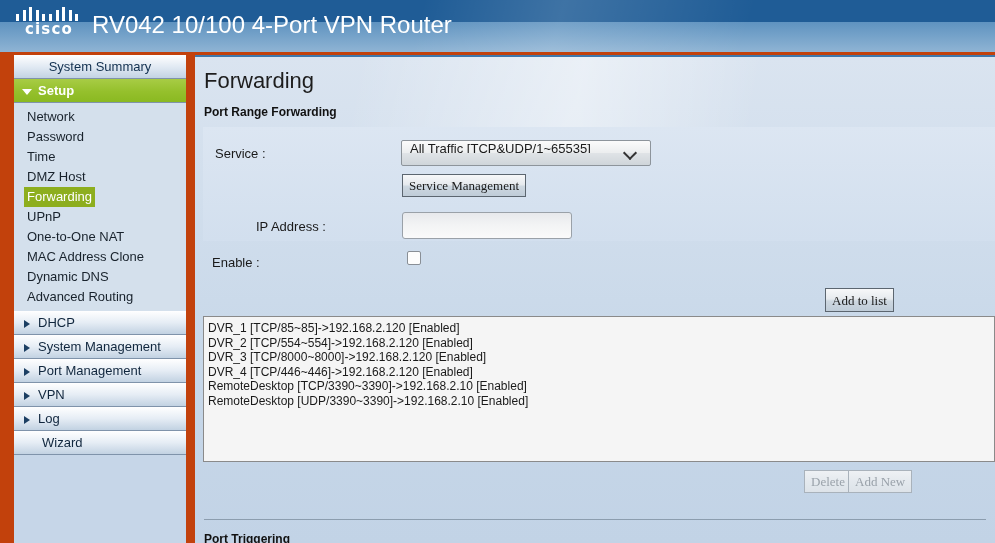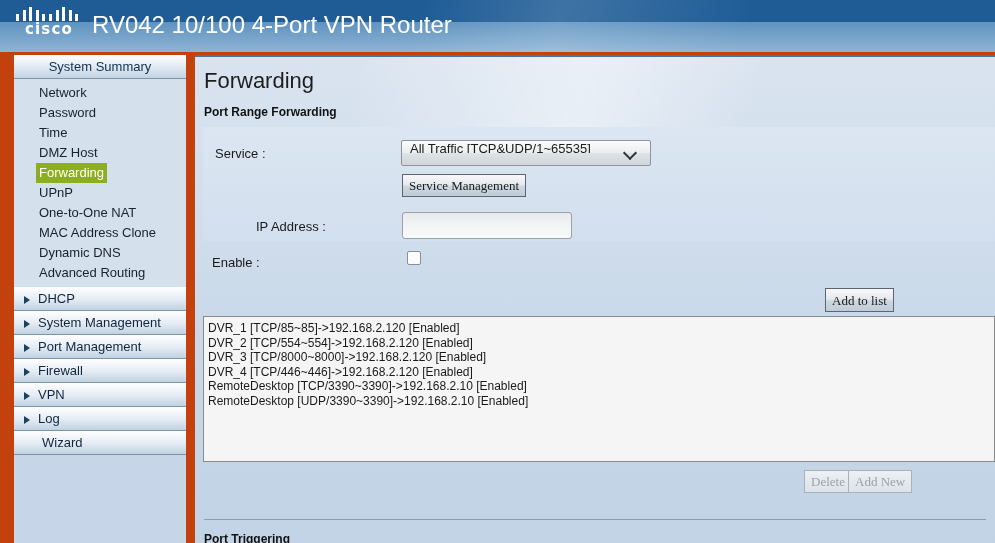--- a/index.html
+++ b/index.html
@@ -92,21 +92,20 @@
   }
   .nav-group.plain { padding-left: 28px; }
   .nav-sub {
     background: #d4e0ec;
     padding: 4px 0 4px 0;
   }
   .nav-item {
     height: 20px; line-height: 20px;
     font-size: 13px; color: #18222c;
     padding-left: 10px;
-    margin-left: 12px;
   }
   .nav-item span.lbl {
     display: inline-block;
     padding: 0 3px;
   }
   .nav-item.selected span.lbl {
     background: #8dae1e;
     color: #ffffff;
   }
   .sidebar-tail {
@@ -262,39 +261,42 @@
           <i style="height: 7px; left: 59.4px;"></i>
         </div>
       <div class="logo-text">cisco</div>
     </div>
     <div class="product-title">RV042  10/100 4-Port VPN Router</div>
   </div>
 
   <div class="sidebar">
     <div class="nav-tab">System Summary</div>
 
+    <div class="nav-group active">
+      <span class="tri down"></span>
+      <span>Setup</span>
+    </div>
 
     <div class="nav-sub" id="setup-items">
         <div class="nav-item"><span class="lbl">Network</span></div>
         <div class="nav-item"><span class="lbl">Password</span></div>
         <div class="nav-item"><span class="lbl">Time</span></div>
         <div class="nav-item"><span class="lbl">DMZ Host</span></div>
         <div class="nav-item selected"><span class="lbl">Forwarding</span></div>
         <div class="nav-item"><span class="lbl">UPnP</span></div>
         <div class="nav-item"><span class="lbl">One-to-One NAT</span></div>
         <div class="nav-item"><span class="lbl">MAC Address Clone</span></div>
         <div class="nav-item"><span class="lbl">Dynamic DNS</span></div>
         <div class="nav-item"><span class="lbl">Advanced Routing</span></div>
       </div>
 
     <div id="nav-groups">
         <div class="nav-group"><span class="tri right"></span><span>DHCP</span></div>
         <div class="nav-group"><span class="tri right"></span><span>System Management</span></div>
         <div class="nav-group"><span class="tri right"></span><span>Port Management</span></div>
-        <div class="nav-group"><span class="tri right"></span><span>Firewall</span></div>
         <div class="nav-group"><span class="tri right"></span><span>VPN</span></div>
         <div class="nav-group"><span class="tri right"></span><span>Log</span></div>
         <div class="nav-group plain"><span>Wizard</span></div>
       </div>
 
     <div class="sidebar-tail" id="sidebar-tail" style="height: 99px;"></div>
   </div>
 
   <div class="content">
     <div class="content-sweep"></div>

